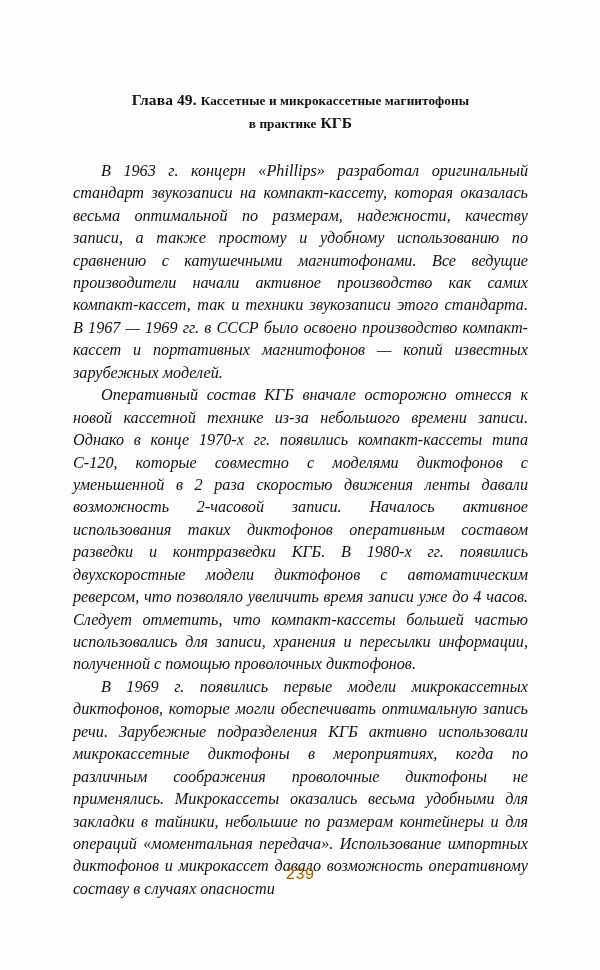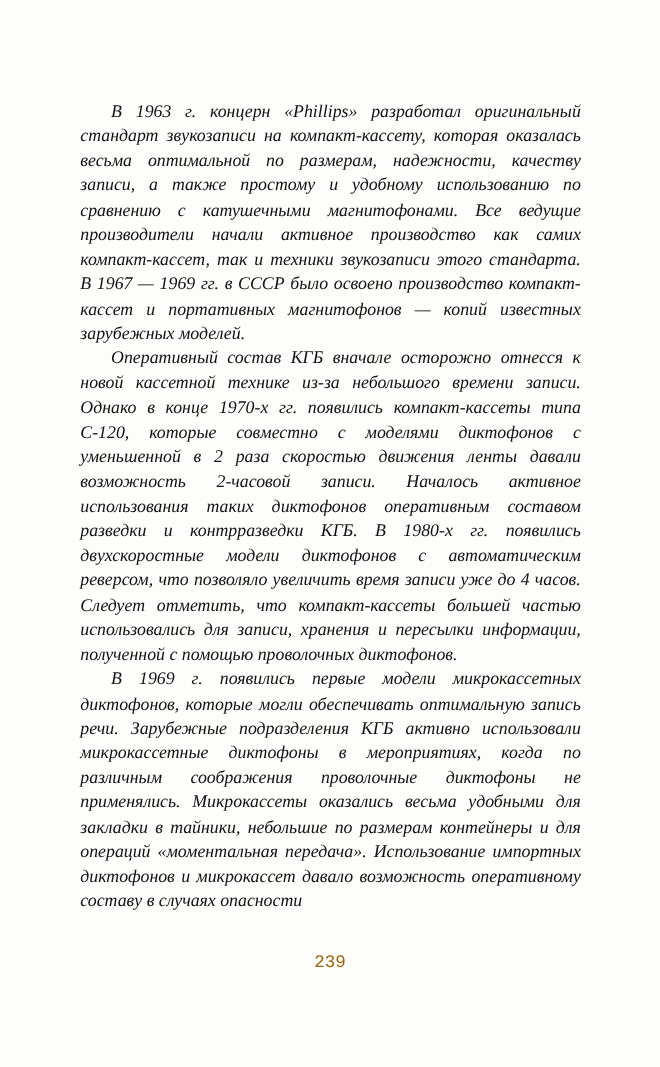--- a/index.html
+++ b/index.html
@@ -60,20 +60,28 @@
     color: #a16207;
   }
 </style>
 </head>
 <body>
 
 <div class="page">
 
   <div class="content">
 
+    <h1 class="chapter-title">
+      <span>Глава 49.</span>
+      <span class="small-caps">Кассетные и микрокассетные магнитофоны</span>
+      <span class="line2">
+        <span class="small-caps">в практике</span>
+        <span>КГБ</span>
+      </span>
+    </h1>
 
     <p class="body-text">В 1963 г. концерн «Phillips» разработал оригинальный стандарт звукозаписи на компакт-кассету, которая оказалась весьма оптимальной по размерам, надежности, качеству записи, а также простому и удобному использованию по сравнению с катушечными магнитофонами. Все ведущие производители начали активное производство как самих компакт-кассет, так и техники звукозаписи этого стандарта. В 1967 — 1969 гг. в СССР было освоено производство компакт-кассет и портативных магнитофонов — копий известных зарубежных моделей.</p>
     <p class="body-text">Оперативный состав КГБ вначале осторожно отнесся к новой кассетной технике из-за небольшого времени записи. Однако в конце 1970-х гг. появились компакт-кассеты типа С-120, которые совместно с моделями диктофонов с уменьшенной в 2 раза скоростью движения ленты давали возможность 2-часовой записи. Началось активное использования таких диктофонов оперативным составом разведки и контрразведки КГБ. В 1980-х гг. появились двухскоростные модели диктофонов с автоматическим реверсом, что позволяло увеличить время записи уже до 4 часов. Следует отметить, что компакт-кассеты большей частью использовались для записи, хранения и пересылки информации, полученной с помощью проволочных диктофонов.</p>
     <p class="body-text">В 1969 г. появились первые модели микрокассетных диктофонов, которые могли обеспечивать оптимальную запись речи. Зарубежные подразделения КГБ активно использовали микрокассетные диктофоны в мероприятиях, когда по различным соображения проволочные диктофоны не применялись. Микрокассеты оказались весьма удобными для закладки в тайники, небольшие по размерам контейнеры и для операций «моментальная передача». Использование импортных диктофонов и микрокассет давало возможность оперативному составу в случаях опасности</p>
 
   </div>
 
   <div class="page-number">239</div>
 
 </div>

